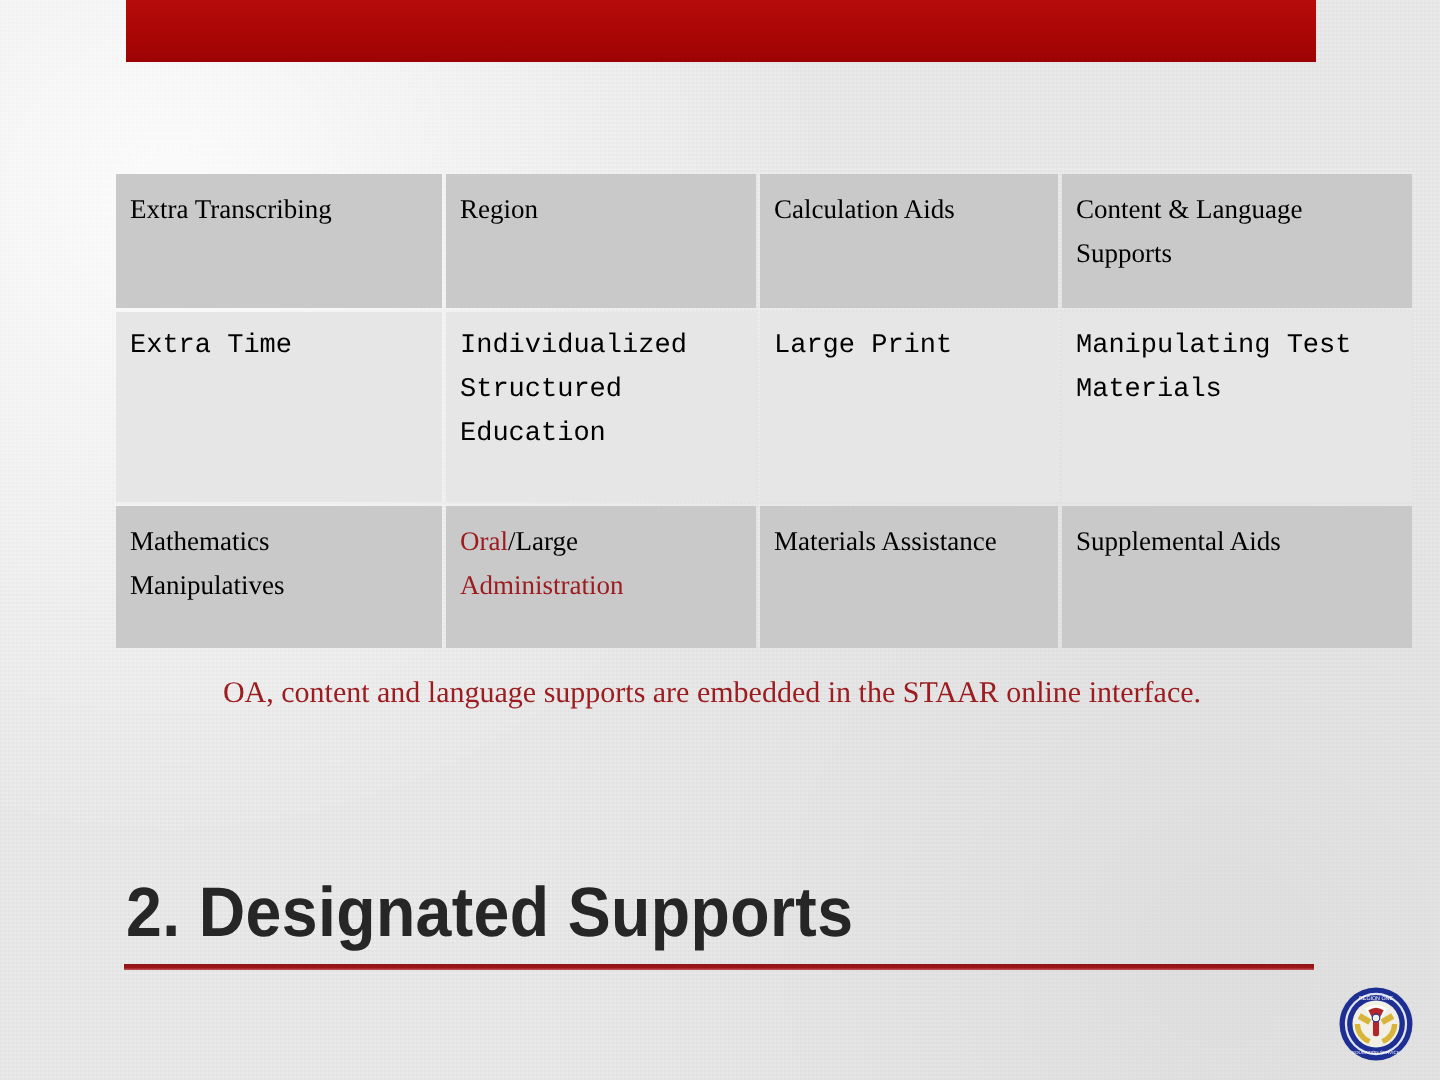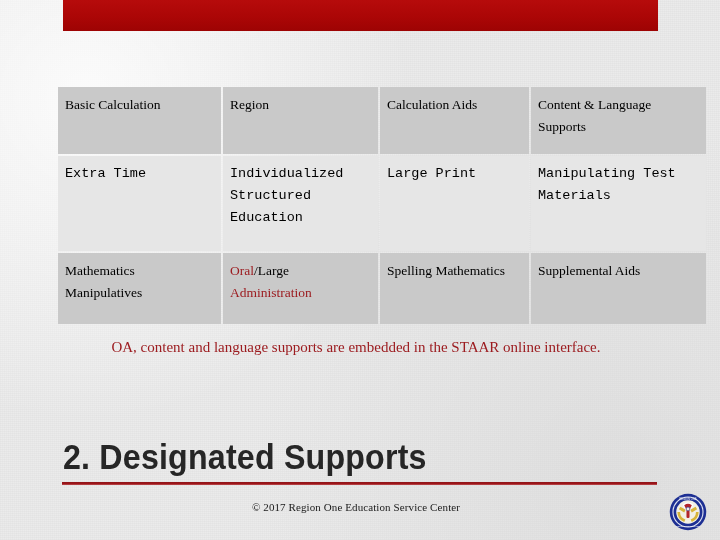--- a/index.html
+++ b/index.html
@@ -136,49 +136,48 @@
 </head>
 <body>
 
 <div class="slide">
 
   <div class="top-bar"></div>
 
   <table class="supports-table">
     <tbody>
       <tr class="row-shaded row-1">
-        <td class="col-1">Basic Calculation</td>
+        <td class="col-1">Extra Transcribing</td>
         <td class="col-2">Region</td>
         <td class="col-3">Calculation Aids</td>
         <td class="col-4 accent-text">Content &amp; Language Supports</td>
       </tr>
       <tr class="row-light row-2">
         <td class="col-1">Extra Time</td>
         <td class="col-2">Individualized Structured Education</td>
         <td class="col-3">Large Print</td>
         <td class="col-4">Manipulating Test Materials</td>
       </tr>
       <tr class="row-shaded row-3">
         <td class="col-1">Mathematics Manipulatives</td>
         <td class="col-2">
           <span class="accent-text">Oral</span><span>/Large</span><br><span class="accent-text">Administration</span>
         </td>
-        <td class="col-3">Spelling Mathematics</td>
+        <td class="col-3">Materials Assistance</td>
         <td class="col-4">Supplemental Aids</td>
       </tr>
     </tbody>
   </table>
 
   <div class="caption">OA, content and language supports are embedded in the STAAR online interface.</div>
 
   <div class="section-heading">2. Designated Supports</div>
 
   <div class="heading-rule"></div>
 
-  <div class="footer-text">© 2017 Region One Education Service Center</div>
 
   <div class="seal-logo">
     <svg viewBox="0 0 100 100" width="38" height="38" aria-hidden="true">
       <circle cx="50" cy="50" r="48" fill="#1d2f93"></circle>
       <circle cx="50" cy="50" r="41" fill="#dfe3f2"></circle>
       <circle cx="50" cy="50" r="38" fill="#1d2f93"></circle>
       <circle cx="50" cy="50" r="31" fill="#f2f0e6"></circle>
       <path d="M22 50 a28 28 0 0 0 18 26 l3 -6 a22 22 0 0 1 -14 -20 z" fill="#d8b53a"></path>
       <path d="M78 50 a28 28 0 0 1 -18 26 l-3 -6 a22 22 0 0 0 14 -20 z" fill="#d8b53a"></path>
       <path d="M30 36 l14 8 l-4 7 l-14 -8 z" fill="#d8b53a"></path>

